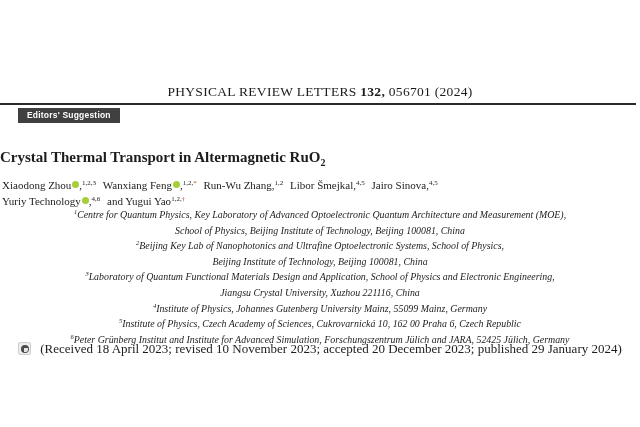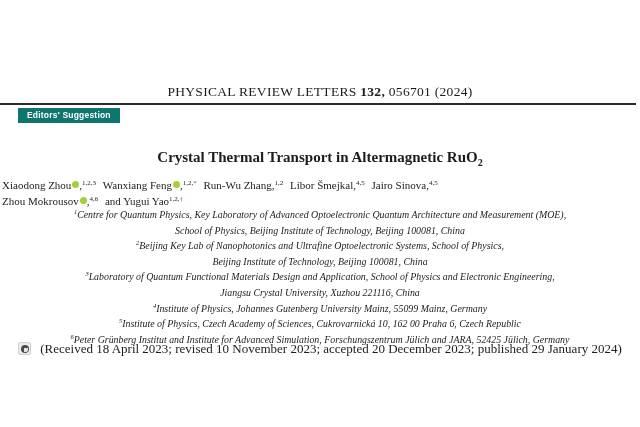--- a/index.html
+++ b/index.html
@@ -24,33 +24,32 @@
   .journal-header .vol { font-weight: bold; }
   .header-rule {
     position: absolute;
     top: 103px; left: 0; width: 636px;
     border-top: 2px solid #2b2b2b;
   }
   
   .badge {
     position: absolute;
     top: 108px; left: 18px;
-    background: #0f766e;
+    background: #404040;
     color: #ffffff;
     font-family: "Liberation Sans", sans-serif;
     font-weight: bold;
     font-size: 8.5px;
     padding: 2px 9px 3px 9px;
     letter-spacing: 0.2px;
   }
   
   .paper-title {
     position: absolute;
     top: 149px; left: 0; width: 100%;
-    text-align: center;
     font-weight: bold;
     font-size: 15px;
     white-space: nowrap;
   }
   .paper-title sub { font-size: 10px; }
   
   .authors {
     position: absolute;
     top: 177px; left: 0; width: 100%;
     text-align: left;
@@ -137,21 +136,21 @@
 
   <div class="authors">
     <div>
       <span class="author"><span>Xiaodong Zhou</span><span class="orcid-icon"></span><span>,</span><span class="sup"><span>1,2,3</span><span class="marker"></span></span></span>
       <span class="author"><span>Wanxiang Feng</span><span class="orcid-icon"></span><span>,</span><span class="sup"><span>1,2,</span><span class="marker">*</span></span></span>
       <span class="author"><span>Run-Wu Zhang</span><span>,</span><span class="sup"><span>1,2</span></span></span>
       <span class="author"><span>Libor Šmejkal</span><span>,</span><span class="sup"><span>4,5</span></span></span>
       <span class="author"><span>Jairo Sinova</span><span>,</span><span class="sup"><span>4,5</span></span></span>
     </div>
     <div>
-      <span class="author"><span>Zhou Mokrousov</span><span class="orcid-icon"></span><span>,</span><span class="sup"><span>4,6</span></span></span>
+      <span class="author"><span>Yuriy Technology</span><span class="orcid-icon"></span><span>,</span><span class="sup"><span>4,6</span></span></span>
       <span class="author"><span>and </span><span>Yugui Yao</span><span class="sup"><span>1,2,</span><span class="marker">†</span></span></span>
     </div>
   </div>
 
   <div class="affiliations">
     <div class="affil-line"><span class="affil-sup">1</span><span>Centre for Quantum Physics, Key Laboratory of Advanced Optoelectronic Quantum Architecture and Measurement (MOE),</span></div>
     <div class="affil-line"><span class="affil-sup"></span><span>School of Physics, Beijing Institute of Technology, Beijing 100081, China</span></div>
     <div class="affil-line"><span class="affil-sup">2</span><span>Beijing Key Lab of Nanophotonics and Ultrafine Optoelectronic Systems, School of Physics,</span></div>
     <div class="affil-line"><span class="affil-sup"></span><span>Beijing Institute of Technology, Beijing 100081, China</span></div>
     <div class="affil-line"><span class="affil-sup">3</span><span>Laboratory of Quantum Functional Materials Design and Application, School of Physics and Electronic Engineering,</span></div>

